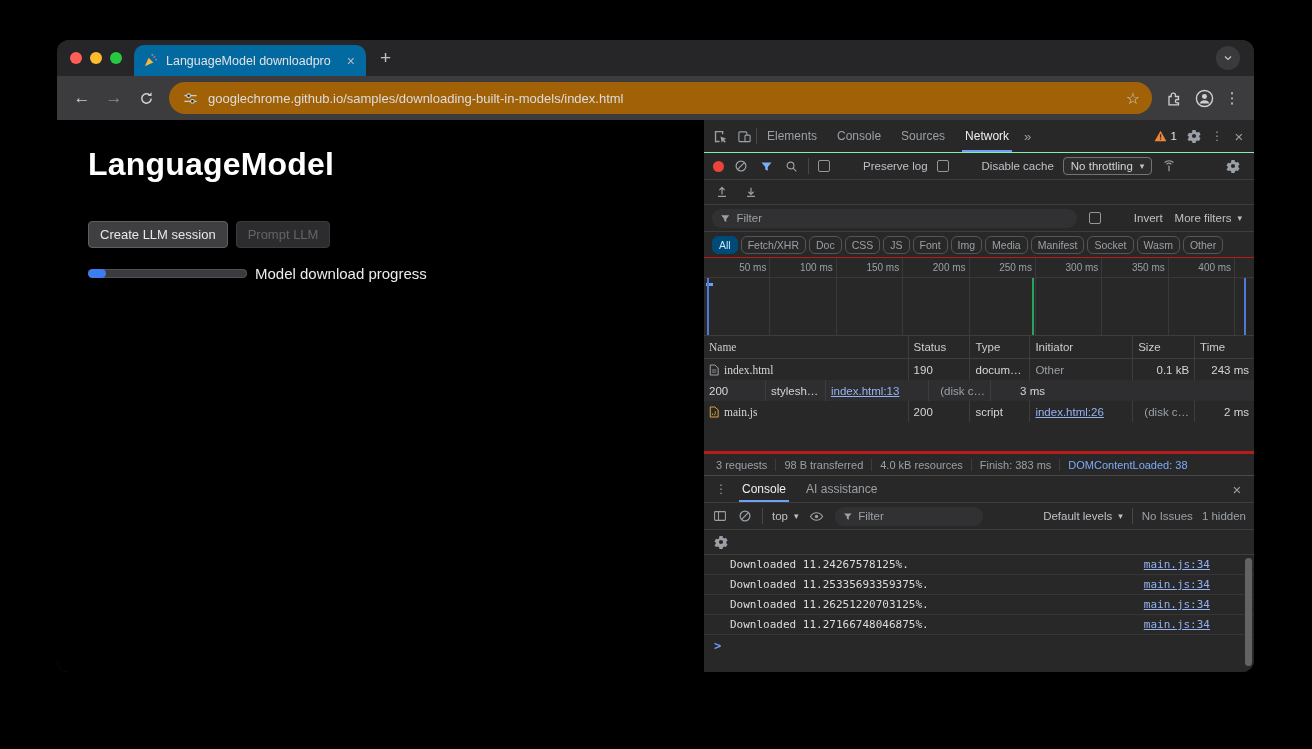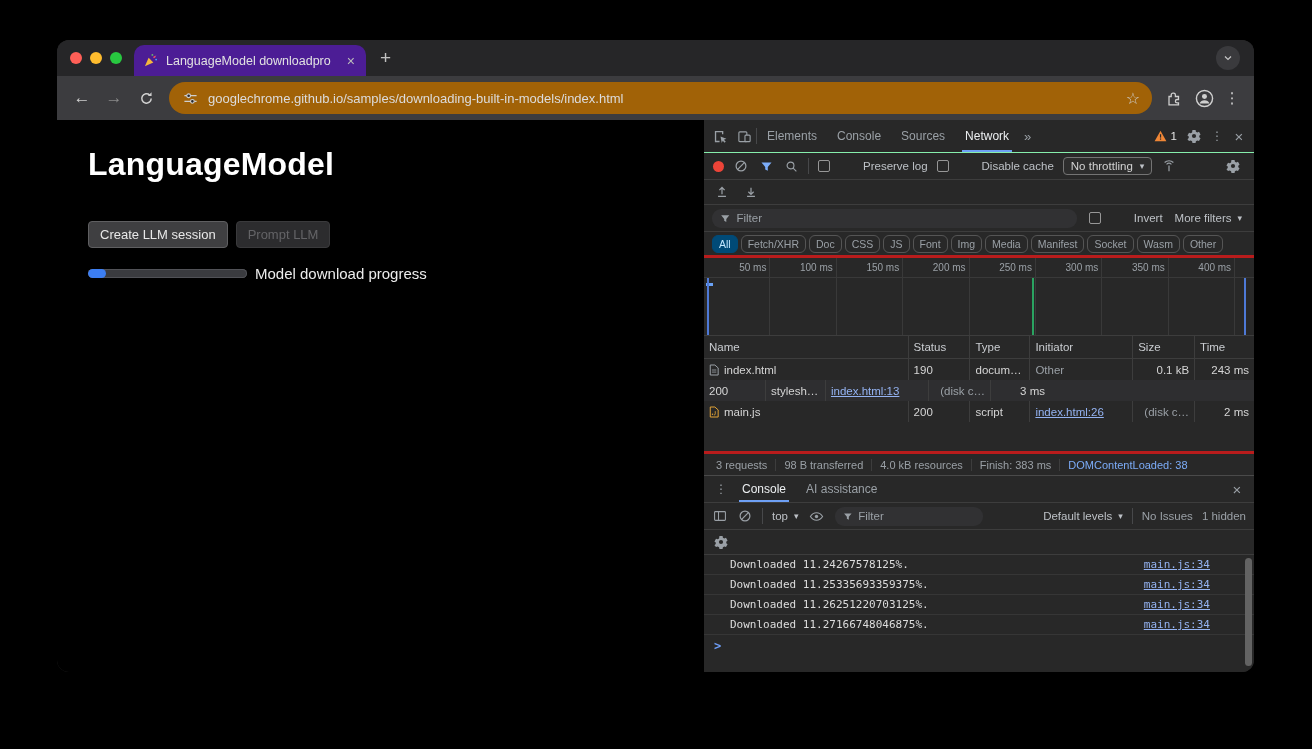--- a/index.html
+++ b/index.html
@@ -11,21 +11,21 @@
   
   .window { position: absolute; left: 57px; top: 40px; width: 1197px; height: 632px;
             border-radius: 12px; overflow: hidden; background: #282828;
             display: flex; flex-direction: column; box-shadow: 0 24px 70px rgba(0,0,0,.65); }
 
   .tabstrip { flex: 0 0 36px; background: #262628; display: flex; align-items: flex-end; position: relative; }
   .traffic { display: flex; gap: 8px; align-items: center; height: 36px; padding: 0 12px 0 13px; }
   .light { width: 12px; height: 12px; border-radius: 50%; }
   .light.red { background: #ff5f57; } .light.yellow { background: #febc2e; } .light.green { background: #28c840; }
 
-  .tab { width: 232px; height: 31px; background: #4c1d95; border-radius: 10px 10px 0 0;
+  .tab { width: 232px; height: 31px; background: #0369a1; border-radius: 10px 10px 0 0;
          display: flex; align-items: center; gap: 8px; padding: 0 9px; color: #e2e2e2; font-size: 12.5px; }
   .tab-title { flex: 1; white-space: nowrap; overflow: hidden; }
   .tab-close { color: #bdbdbd; font-size: 14px; line-height: 1; padding: 0 2px; }
   .favicon svg { display: block; }
   .newtab { color: #c0c0c0; font-size: 19px; padding: 0 14px; height: 36px; display: flex; align-items: center; }
   .tabsearch { position: absolute; right: 14px; top: 6px; width: 24px; height: 24px; border-radius: 50%;
                background: #3a3a3d; color: #c7c7c7; display: flex; align-items: center; justify-content: center; }
 
   .toolbar { flex: 0 0 44px; background: #3c3c3f; display: flex; align-items: center; padding: 0 10px; gap: 2px; }
   .nav-btn { width: 30px; height: 30px; display: flex; align-items: center; justify-content: center;
@@ -80,36 +80,36 @@
   .har-row { flex: 0 0 24px; display: flex; align-items: center; gap: 13px; padding: 0 10px; border-bottom: 1px solid #3d3d3d; }
 
   .filter-row { flex: 0 0 27px; display: flex; align-items: center; gap: 12px; padding: 0 8px; border-bottom: 1px solid #3d3d3d; }
   .filter-box { flex: 1; height: 19px; background: #313133; border-radius: 9px; display: flex; align-items: center;
                 gap: 6px; padding: 0 8px; color: #9aa0a6; }
   .filter-box input, .cfilter input { background: transparent; border: none; outline: none; color: #d0d0d0;
                 font-family: "Liberation Sans", sans-serif; font-size: 11.5px; width: 100%; }
   input::placeholder { color: #9aa0a6; }
   .morefilters { display: flex; align-items: center; gap: 6px; color: #bdc1c6; font-size: 11.5px; white-space: nowrap; padding-right: 4px; }
 
-  .chips { flex: 0 0 26px; display: flex; align-items: center; gap: 3px; padding: 0 8px; border-bottom: 3px solid #b91c1c; overflow: hidden; }
+  .chips { flex: 0 0 26px; display: flex; align-items: center; gap: 3px; padding: 0 8px; border-bottom: 1px solid #b91c1c; overflow: hidden; }
   .chip { font-size: 10.5px; color: #9aa0a6; border: 1px solid #555; border-radius: 6px; padding: 2px 6px; white-space: nowrap; }
   .chip.selected { background: #004a77; border-color: #004a77; color: #c2e7ff; }
 
   .timeline { flex: 0 0 78px; position: relative; border-bottom: 1px solid #3d3d3d; overflow: hidden; }
   .tl-cells { position: absolute; inset: 0; display: flex; }
   .tl-cell { flex: 0 0 66.4px; border-right: 1px solid #393939; font-size: 10px; color: #9aa0a6;
              text-align: right; padding: 4px 3px 0 0; }
   .tl-ruler-line { position: absolute; top: 19px; left: 0; right: 0; border-top: 1px solid #393939; }
   .tl-line { position: absolute; top: 20px; bottom: 0; width: 2px; }
   .tl-line.blue { background: #4e79d6; } .tl-line.green { background: #2aa360; }
   .tl-bar { position: absolute; top: 25px; left: 2px; width: 7px; height: 3px; background: #6aa2f7; }
 
   .tbl-header { flex: 0 0 23px; display: flex; border-bottom: 1px solid #3d3d3d; font-size: 11.5px; color: #cacdd1; }
   .tbl-header .cell { display: flex; align-items: center; padding: 0 5px; border-right: 1px solid #3d3d3d; }
-  .col-name { width: 205px; } .col-status { width: 62px; } .col-type { width: 60px; }
+  .col-name { width: 205px; font-family: Liberation Serif, serif; } .col-status { width: 62px; } .col-type { width: 60px; }
   .col-init { width: 103px; } .col-size { width: 62px; } .col-time { width: 59px; border-right: none !important; }
   .tbl-row { flex: 0 0 21px; display: flex; font-size: 11.5px; color: #d5d5d5; }
   .tbl-row.even { background: #2e2e30; }
   .tbl-row .cell { display: flex; align-items: center; padding: 0 5px; border-right: 1px solid #3d3d3d;
                    overflow: hidden; white-space: nowrap; }
   .cell.right { justify-content: flex-end; }
   .dim { color: #9aa0a6; }
   .link { color: #94b3f2; text-decoration: underline; }
   .fico { margin-right: 5px; display: flex; }
   .fico.doc { color: #9aa0a6; } .fico.css { color: #c58af9; } .fico.js { color: #e2a336; }

